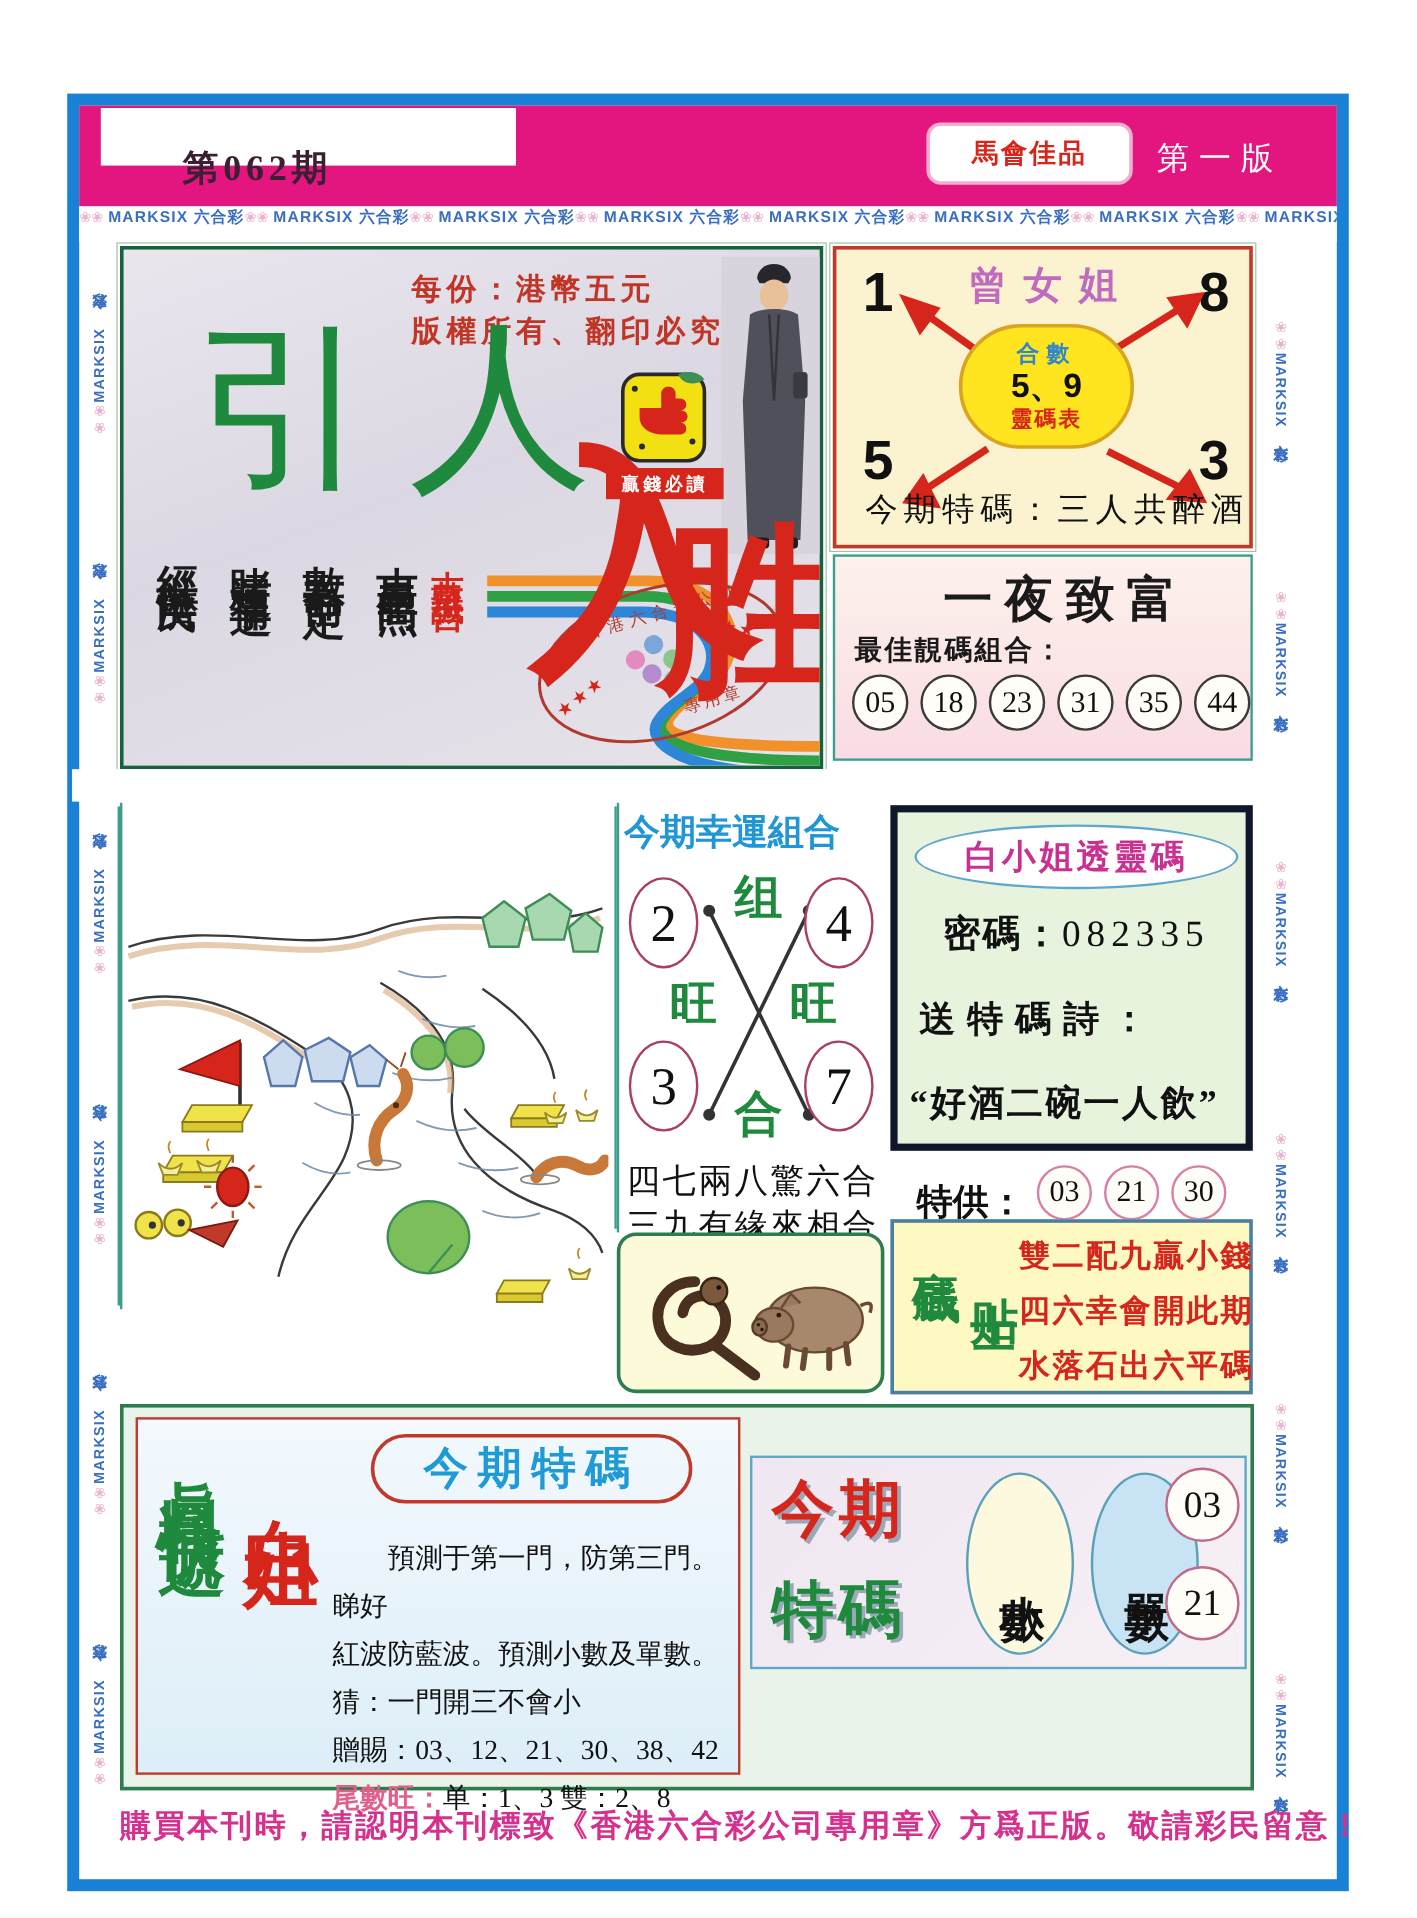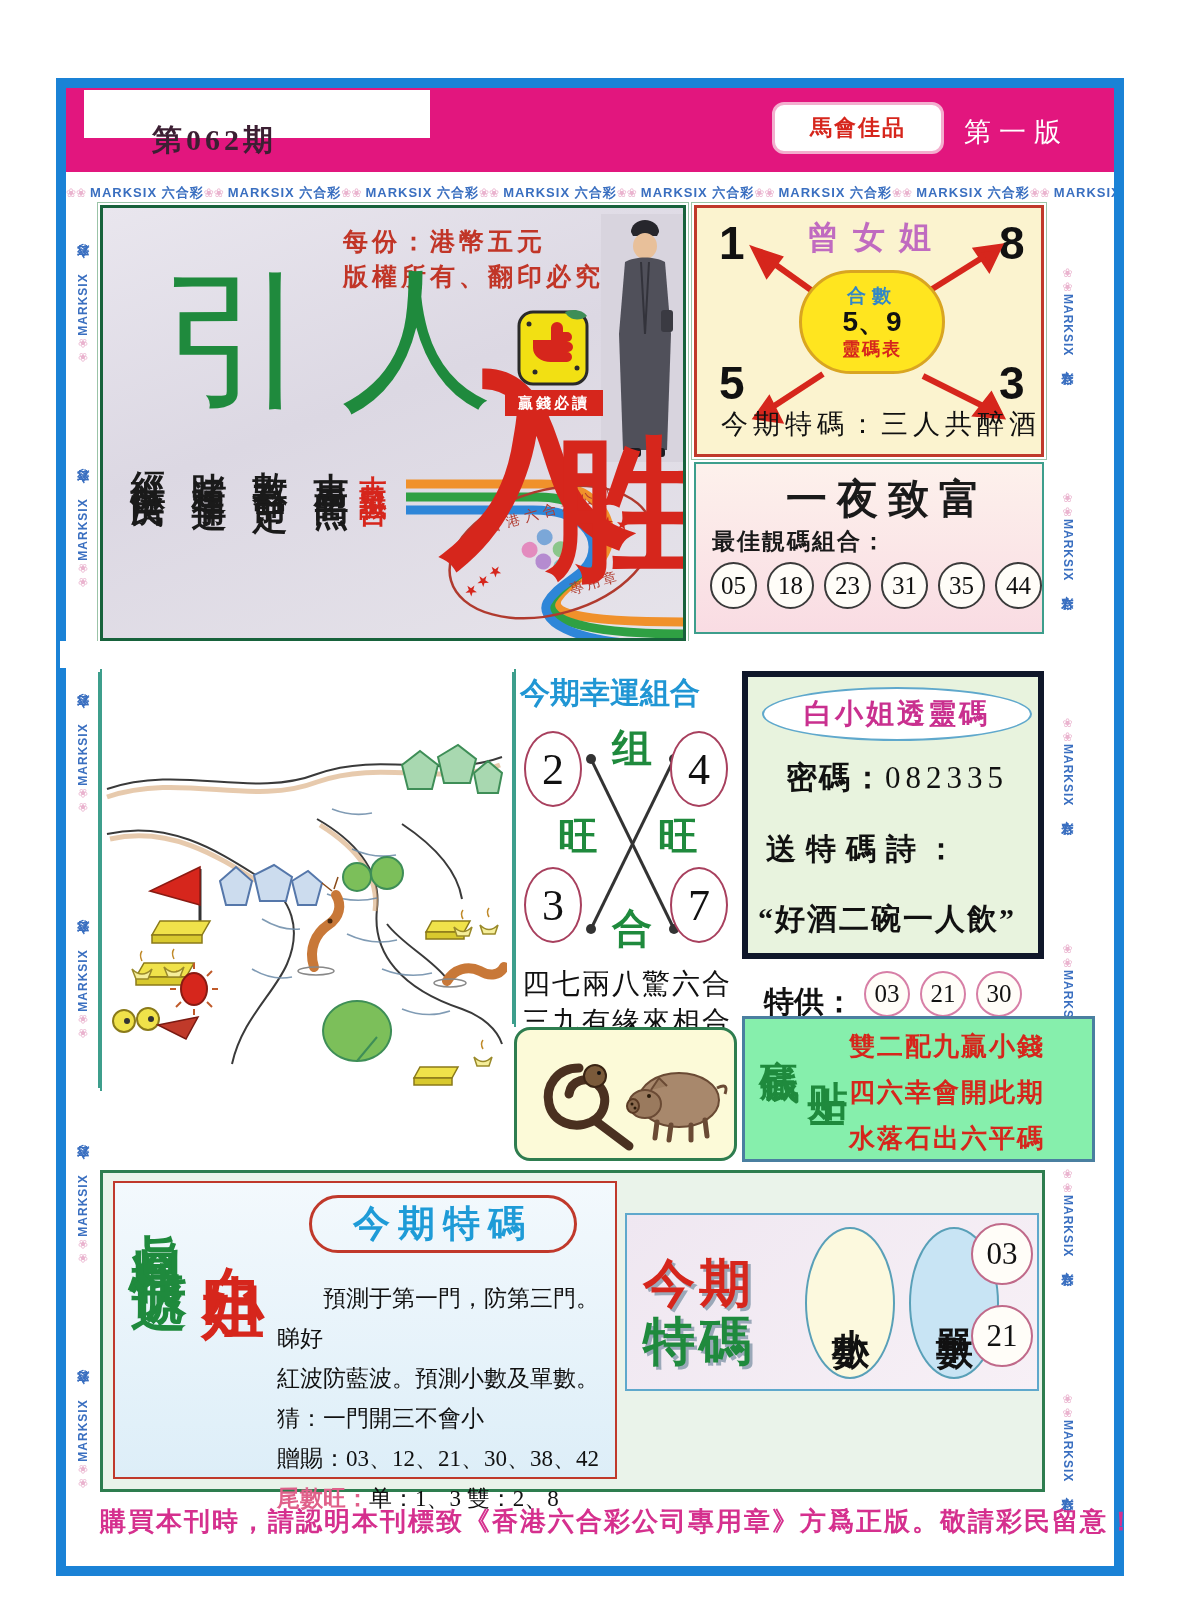--- a/index.html
+++ b/index.html
@@ -16,21 +16,21 @@
   .issue{left:152px;top:120px;font-size:30px;font-weight:bold;color:#3c1f33;
          font-family:"Liberation Serif",serif;letter-spacing:4px;}
   .main-title{left:425px;top:96px;font-size:57px;font-weight:bold;color:#fff;letter-spacing:24px;white-space:nowrap;}
   .badge{left:772px;top:102px;width:172px;height:52px;background:#fff;border:3px solid #f3aece;
          border-radius:12px;display:flex;align-items:center;justify-content:center;
          color:#d6261c;font-weight:bold;font-size:22px;letter-spacing:2px;box-sizing:border-box;}
   .edition{left:964px;top:114px;color:#fff;font-size:27px;letter-spacing:8px;
            font-family:"Liberation Serif",serif;}
   
   .strip-top{left:66px;top:172px;width:1048px;height:30px;background:#fff;display:flex;
-             justify-content:space-around;align-items:flex-end;overflow:hidden;}
+             justify-content:space-around;align-items:flex-start;overflow:hidden;}
   .pat-unit{white-space:nowrap;font-size:13px;}
   .pat-flower{color:#eab4cf;font-size:12px;margin-right:4px;}
   .pat-text{color:#3a6fc0;font-weight:bold;letter-spacing:1px;}
   .strip-side{width:30px;background:#fff;display:flex;flex-direction:column;
               justify-content:space-around;align-items:center;overflow:hidden;}
   .strip-left{left:68px;top:202px;height:1352px;}
   .strip-right{left:1052px;top:202px;height:1352px;}
   .pat-v{writing-mode:vertical-rl;white-space:nowrap;font-size:12px;}
   .strip-left .pat-v{transform:rotate(180deg);}
   
@@ -105,21 +105,21 @@
   .bai{left:742px;top:671px;width:302px;height:288px;box-sizing:border-box;background:#e8f3de;
        border:6px solid #0f172a;}
   .bai-oval{left:14px;top:10px;width:270px;height:54px;background:#fff;border:2px solid #5fa8cc;
             border-radius:50%;box-sizing:border-box;display:flex;align-items:center;justify-content:center;
             color:#c9308f;font-weight:bold;font-size:28px;letter-spacing:3px;
             font-family:"Liberation Serif",serif;}
   .bai-line{font-family:"Liberation Serif",serif;color:#111;white-space:nowrap;}
   .bai-special{left:16px;top:288px;display:flex;align-items:center;gap:10px;}
   .bai-special .num-circle{width:46px;height:46px;border:2px solid #d77fa6;font-size:25px;color:#111;}
   
-  .tips{left:742px;top:1016px;width:353px;height:146px;box-sizing:border-box;background:#86efac;
+  .tips{left:742px;top:1016px;width:302px;height:146px;box-sizing:border-box;background:#fef9c3;
         border:3px solid #4a7fa0;}
   .tips-v{position:absolute;writing-mode:vertical-rl;text-orientation:upright;font-size:40px;
           font-weight:bold;color:#1f8a3d;letter-spacing:6px;}
   .tips-line{left:104px;font-size:26px;font-weight:bold;color:#d6261c;
              font-family:"Liberation Serif",serif;white-space:nowrap;letter-spacing:2px;}
   
   .bottom{left:100px;top:1170px;width:945px;height:322px;box-sizing:border-box;background:#eaf3ea;
           border:3px solid #2e7d4f;}
   .bl-sub{left:10px;top:8px;width:504px;height:298px;box-sizing:border-box;border:2px solid #c0392b;
           background:linear-gradient(180deg,#f3f9fd 0%,#ddeef8 100%);}
@@ -471,21 +471,21 @@
       <div class="abs bl-pill">今期特碼</div>
       <div class="abs bl-text">
         <div class="ind">預測于第一門，防第三門。睇好</div>
         <div>紅波防藍波。預測小數及單數。</div>
         <div>猜：一門開三不會小</div>
         <div>贈賜：03、12、21、30、38、42</div>
         <div><span class="pink-label">尾數旺：</span><span>单：1、3 雙：2、8</span></div>
       </div>
     </div>
     <div class="abs br-box">
-      <div class="br-word" style="left:16px;top:8px;color:#d6261c;margin-top:26px;">今期</div>
+      <div class="br-word" style="left:16px;top:8px;color:#d6261c;">今期</div>
       <div class="br-word" style="left:16px;top:92px;color:#1f8a3d;">特碼</div>
       <div class="br-oval" style="left:178px;top:12px;background:#fcf9de;">
           <span class="vtext">小數</span>
         </div>
       <div class="br-oval" style="left:282px;top:12px;background:#c8e4f4;">
           <span class="vtext">單數</span>
         </div>
       <div class="num-circle" style="left:344px;top:8px;">03</div>
       <div class="num-circle" style="left:344px;top:90px;">21</div>
     </div>

